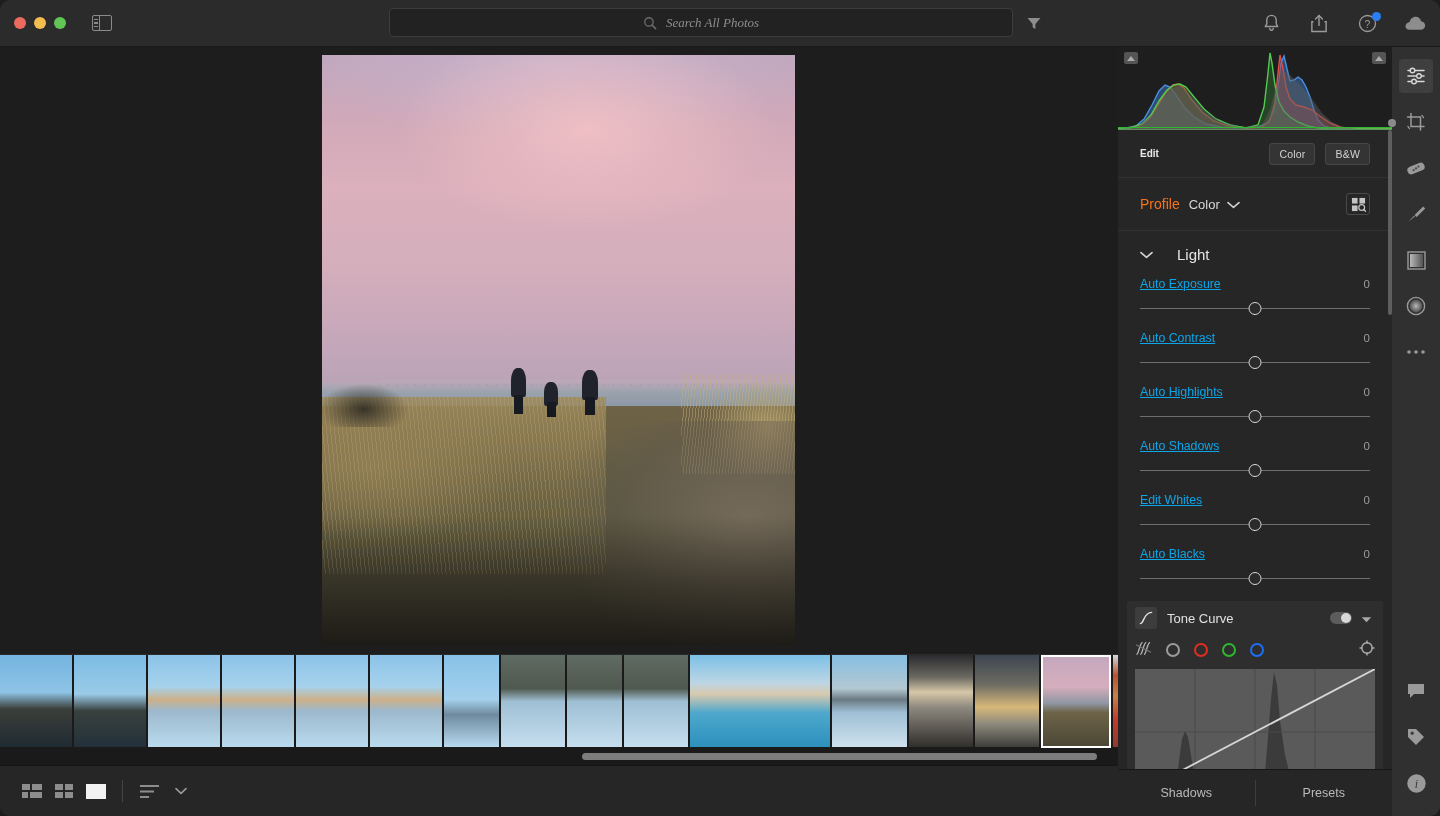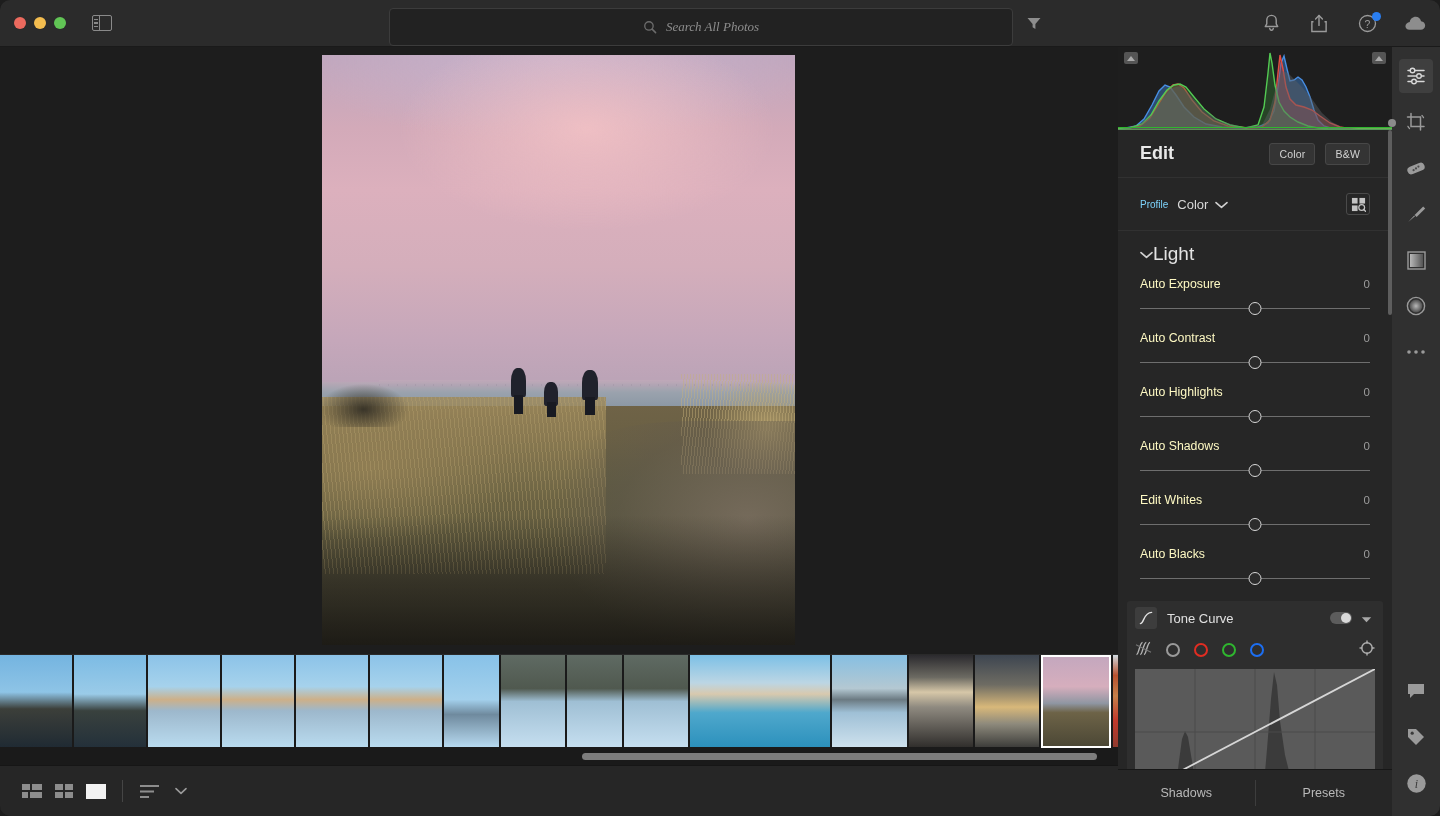--- a/index.html
+++ b/index.html
@@ -37,21 +37,21 @@
     display: flex; overflow: hidden;
   }
   .panel-toggle .pt-left {
     width: 7px; border-right: 1.6px solid #8a8a8a;
     display: flex; flex-direction: column; justify-content: center; gap: 2px; padding: 0 1px;
   }
   .panel-toggle .pt-left i { display: block; height: 1.4px; background: #8a8a8a; }
 
   .searchwrap {
     position: absolute; left: 389px; top: 8px;
-    width: 624px; height: 38px;
+    width: 624px; height: 29px;
     background: #222222;
     border: 1px solid #3c3c3c;
     border-radius: 4px;
     display: flex; align-items: center; justify-content: center;
   }
   .search-icon { margin-right: 9px; opacity: .62; display:flex; }
   .search-ph {
     font-size: 13px; font-style: italic; color: #8d8d8d;
     font-family: "Liberation Serif", serif;
   }
@@ -195,45 +195,45 @@
   .clip-tri.left { left: 6px; } .clip-tri.right { right: 6px; }
   .tri-glyph { width:0;height:0;border-left:4px solid transparent;border-right:4px solid transparent;border-bottom:5px solid #aaa; }
 
   .panel-scroll {
     position: relative; width: 274px; height: 639px; overflow: hidden;
   }
   .edit-head {
     height: 48px; display: flex; align-items: center; padding: 0 22px;
     border-bottom: 1px solid #313131;
   }
-  .edit-title { font-size: 18px; font-weight: bold; color: #e9e9e9; }
+  .edit-title { font-size: 10px; font-weight: bold; color: #e9e9e9; }
   .edit-btns { margin-left: auto; display: flex; gap: 10px; }
   .ebtn {
     min-width: 42px; height: 22px; padding: 0 9px;
     background: #343434; border: 1px solid #474747; border-radius: 3px;
     font-size: 10.5px; color: #d2d2d2; display: flex; align-items: center; justify-content: center;
     letter-spacing: .2px;
   }
   .profile-row {
     height: 53px; display: flex; align-items: center; padding: 0 22px;
     border-bottom: 1px solid #313131;
   }
-  .profile-label { font-size: 10px; color: #7dd3fc; margin-right: 9px; }
+  .profile-label { font-size: 14px; color: #f97316; margin-right: 9px; }
   .profile-value { font-size: 13px; color: #d8d8d8; margin-right: 7px; }
   .profile-browse {
     margin-left: auto; width: 24px; height: 22px; border: 1px solid #4a4a4a; border-radius: 3px;
     display: flex; align-items: center; justify-content: center;
   }
   .section-head {
     height: 46px; display: flex; align-items: center; padding: 0 22px;
   }
-  .section-title { font-size: 19px; color: #e3e3e3; margin-left: 0; }
+  .section-title { font-size: 15px; color: #e3e3e3; margin-left: 24px; }
   .slider-block { padding: 0 22px; margin-bottom: 16px; }
   .slider-top { display: flex; align-items: baseline; }
-  .slider-name { font-size: 12.3px; color: #fef9c3; }
+  .slider-name { font-size: 12.3px; color: #0ea5e9; text-decoration: underline; }
   .slider-val { margin-left: auto; font-size: 11.5px; color: #9c9c9c; }
   .slider-track {
     position: relative; margin-top: 11px; height: 13px;
   }
   .slider-track .rail {
     position: absolute; top: 6px; left: 0; width: 100%; height: 1px; background: #6e6e6e;
   }
   .slider-track .knob {
     position: absolute; top: 0; left: 50%; transform: translateX(-50%);
     width: 13px; height: 13px; border-radius: 50%;

